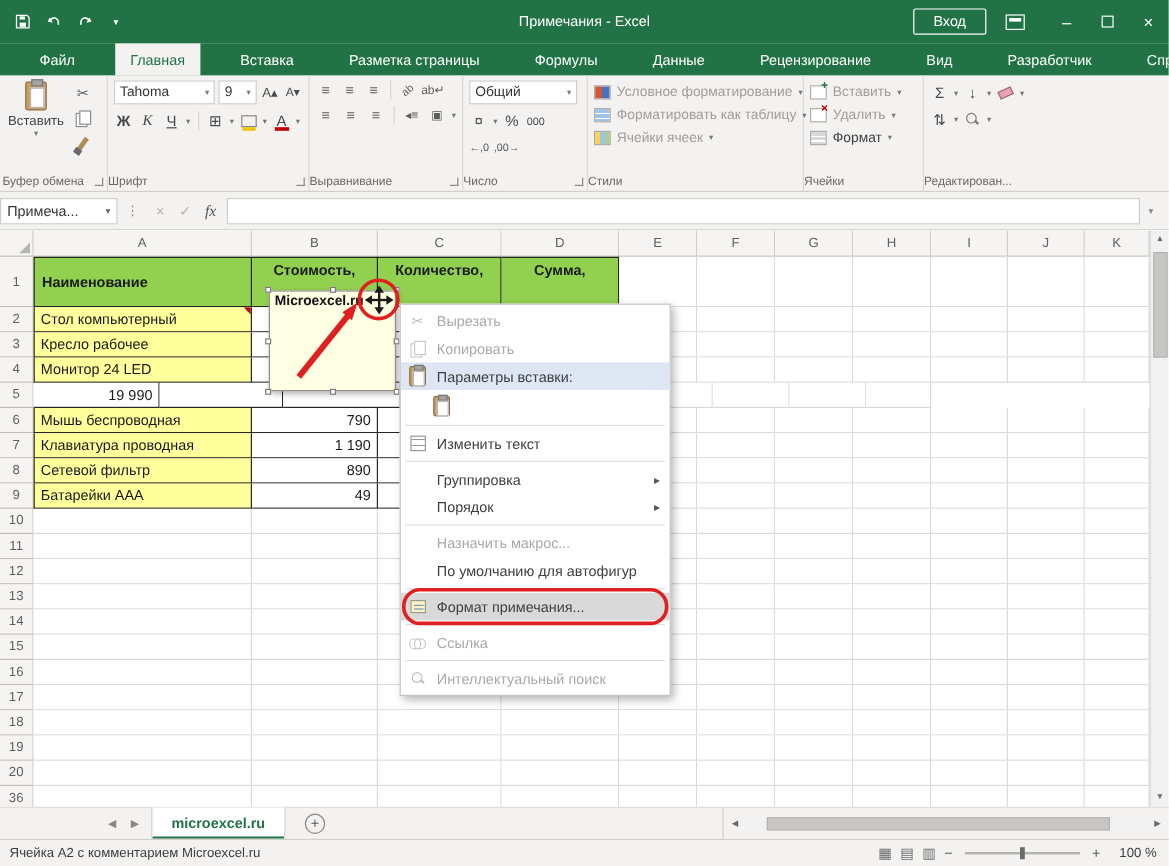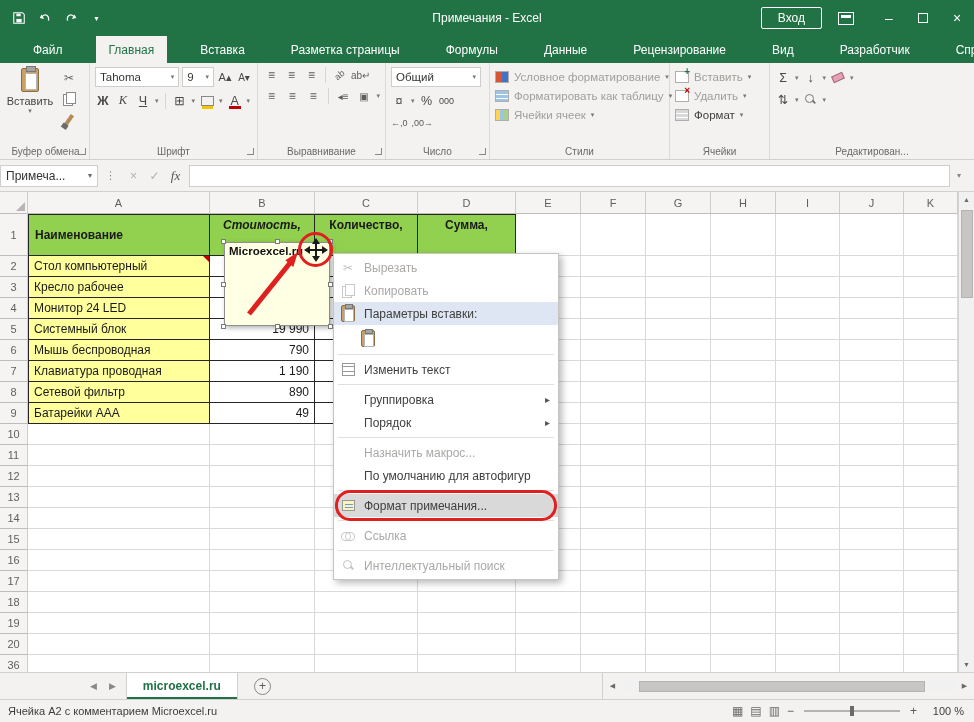--- a/index.html
+++ b/index.html
@@ -28,21 +28,21 @@
   .tr-item{display:flex;align-items:center;gap:5px;}
   .bulb{width:9px;height:9px;border:1px solid #fff;border-radius:50%;position:relative;display:inline-block;}
   .bulb::after{content:"";position:absolute;left:2px;bottom:-3px;width:3px;height:2px;background:#fff;}
   .person{width:11px;height:11px;position:relative;display:inline-block;}
   .person::before{content:"";position:absolute;left:3px;top:0;width:5px;height:5px;border-radius:50%;background:#fff;}
   .person::after{content:"";position:absolute;left:1px;bottom:-1px;width:9px;height:5px;border-radius:5px 5px 0 0;background:#fff;}
 
   
   .ribbon{flex:0 0 97px;background:#f3f2f1;border-bottom:1px solid #d2d0ce;display:flex;padding-left:2px;}
   .rgroup{position:relative;border-right:1px solid #dcdad8;padding:4px 5px 16px;display:flex;flex-direction:column;gap:3px;}
-  .rg-label{position:absolute;bottom:2px;left:0;right:0;text-align:center;font-size:10px;color:#6b6966;white-space:nowrap;overflow:hidden;}
+  .rg-label{position:absolute;bottom:2px;left:0;right:0;text-align:left;font-size:10px;color:#6b6966;white-space:nowrap;overflow:hidden;}
   .launcher{position:absolute;right:3px;bottom:4px;width:7px;height:7px;border-right:1px solid #8a8886;border-bottom:1px solid #8a8886;}
   .rg-body{display:flex;gap:4px;}
   .paste-big{width:46px;display:flex;flex-direction:column;align-items:center;font-size:11px;color:#444;padding-top:1px;}
   .clip-lg{width:18px;height:24px;background:#c9a063;border:1px solid #8c6d3f;border-radius:2px;position:relative;margin-bottom:3px;}
   .clip-lg::before{content:"";position:absolute;left:4px;top:-3px;width:8px;height:4px;background:#a5a5a5;border:1px solid #777;}
   .clip-lg::after{content:"";position:absolute;left:3px;top:4px;width:10px;height:15px;background:#fff;border:1px solid #b5b5b5;}
   .small-col{display:flex;flex-direction:column;gap:4px;padding-top:2px;}
   .sbtn{width:24px;height:17px;display:flex;align-items:center;justify-content:center;font-size:12px;color:#5a5a5a;}
   .car{font-size:7px;color:#777;align-self:center;}
   .frow,.frow2{display:flex;align-items:center;gap:3px;}
@@ -423,21 +423,21 @@
           <div class="ch" style="width: 65px;">H</div>
           <div class="ch" style="width: 64px;">I</div>
           <div class="ch" style="width: 64px;">J</div>
           <div class="ch" style="width: 54px;">K</div>
         </div>
         <div class="grow">
           <div class="rh" style="width: 28px; height: 42px;">1</div>
           <div class="cell hcell tb tb-t mid tb-l" style="width: 182px; height: 42px;">
             <span>Наименование</span>
           </div>
-          <div class="cell hcell tb tb-t topline" style="width: 105px; height: 42px; font-style: italic;">
+          <div class="cell hcell tb tb-t topline" style="width: 105px; height: 42px;">
             <span>Стоимость,</span>
           </div>
           <div class="cell hcell tb tb-t topline" style="width: 103px; height: 42px;">
             <span>Количество,</span>
           </div>
           <div class="cell hcell tb tb-t topline" style="width: 98px; height: 42px;">
             <span>Сумма,</span>
           </div>
           <div class="cell" style="width: 65px; height: 42px;"></div>
           <div class="cell" style="width: 65px; height: 42px;"></div>
@@ -491,23 +491,20 @@
           <div class="cell" style="width: 65px; height: 21px;"></div>
           <div class="cell" style="width: 65px; height: 21px;"></div>
           <div class="cell" style="width: 65px; height: 21px;"></div>
           <div class="cell" style="width: 65px; height: 21px;"></div>
           <div class="cell" style="width: 64px; height: 21px;"></div>
           <div class="cell" style="width: 64px; height: 21px;"></div>
           <div class="cell" style="width: 54px; height: 21px;"></div>
         </div>
         <div class="grow">
           <div class="rh" style="width: 28px; height: 21px;">5</div>
-          <div class="cell ycell tb atext tb-l" style="width: 182px; height: 21px;">
-            <span>Системный блок</span>
-          </div>
           <div class="cell tb num" style="width: 105px; height: 21px;">
             <span>19 990</span>
           </div>
           <div class="cell tb" style="width: 103px; height: 21px;"></div>
           <div class="cell tb" style="width: 98px; height: 21px;"></div>
           <div class="cell" style="width: 65px; height: 21px;"></div>
           <div class="cell" style="width: 65px; height: 21px;"></div>
           <div class="cell" style="width: 65px; height: 21px;"></div>
           <div class="cell" style="width: 65px; height: 21px;"></div>
           <div class="cell" style="width: 64px; height: 21px;"></div>

